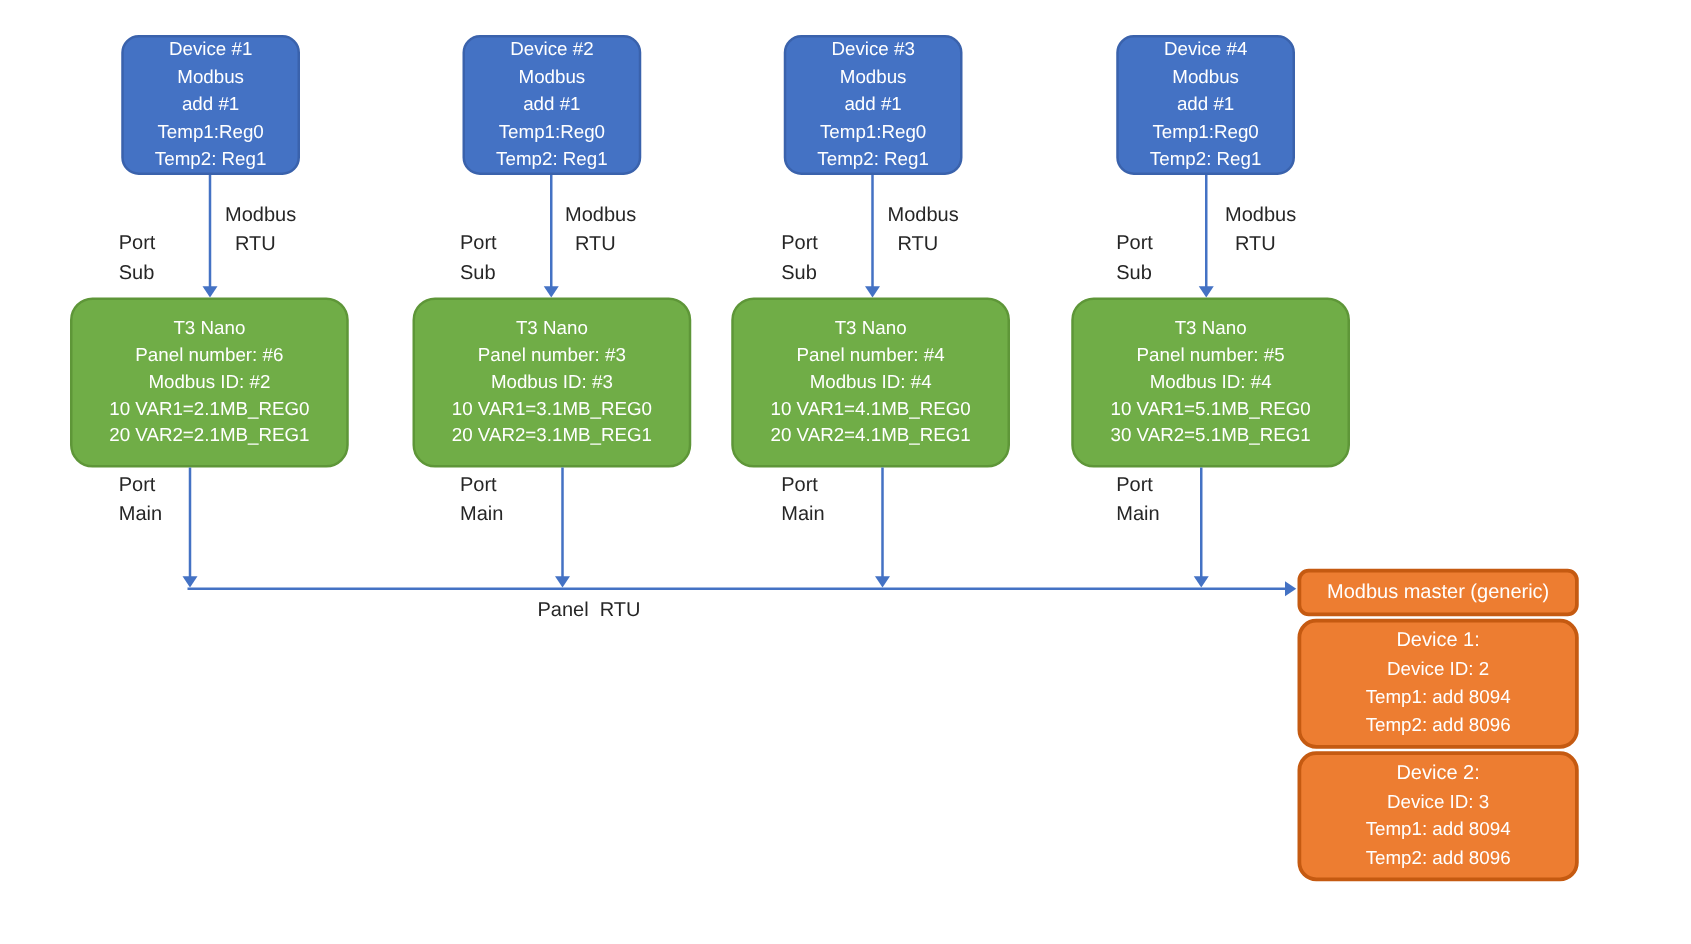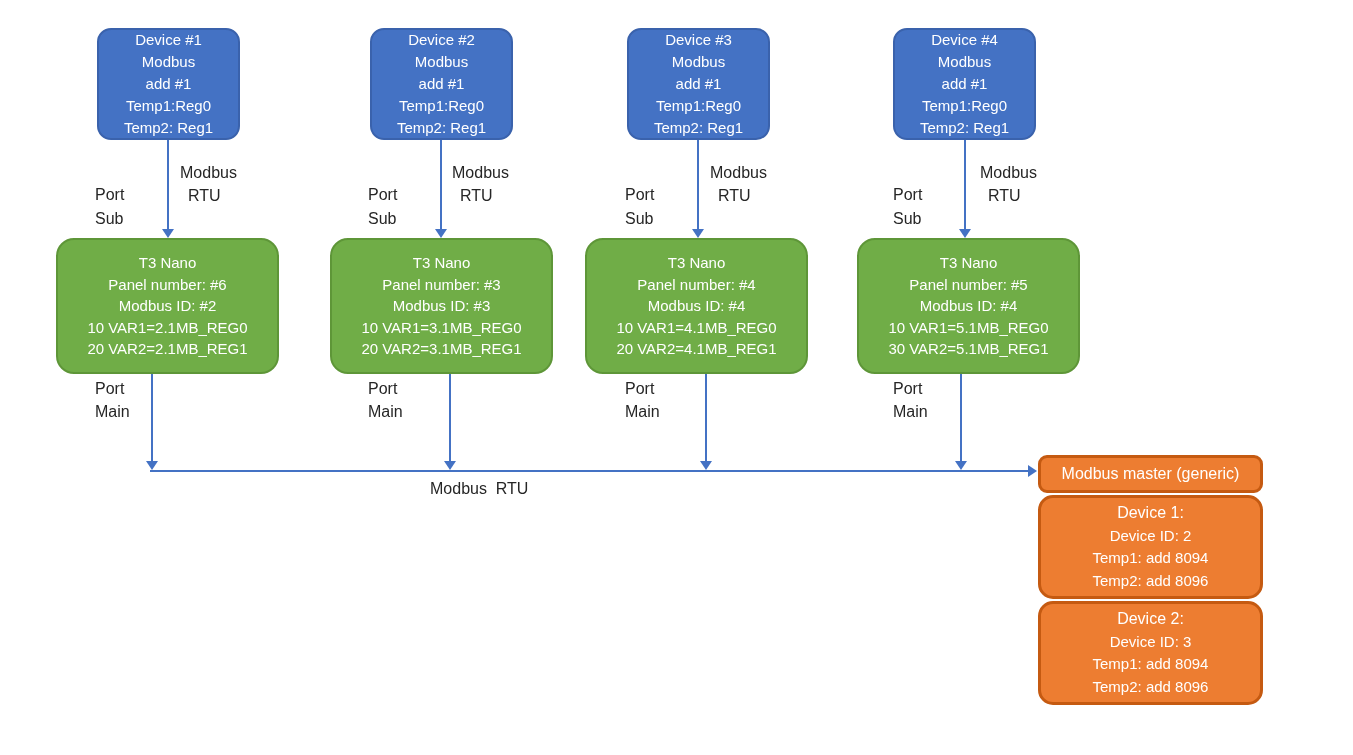--- a/index.html
+++ b/index.html
@@ -155,21 +155,21 @@
     <div>10 VAR1=5.1MB_REG0</div>
     <div>30 VAR2=5.1MB_REG1</div>
   </div>
   <div class="lbl" style="left:893px;top:380px">Port</div>
   <div class="lbl" style="left:893px;top:403px">Main</div>
   <div class="vline drop" style="left:960px"></div>
   <div class="ah-down" style="left:955px;top:461px"></div>
 
   <div class="hbus"></div>
   <div class="ah-right"></div>
-  <div class="lbl bus-label" style="left:430px;top:480px">Modbus  RTU</div>
+  <div class="lbl bus-label" style="left:430px;top:480px">Panel  RTU</div>
 
   <div class="obox master">
     <div>Modbus master (generic)</div>
   </div>
   <div class="obox odev" style="top:495px">
     <div class="title">Device 1:</div>
     <div>Device ID: 2</div>
     <div>Temp1: add 8094</div>
     <div>Temp2: add 8096</div>
   </div>

